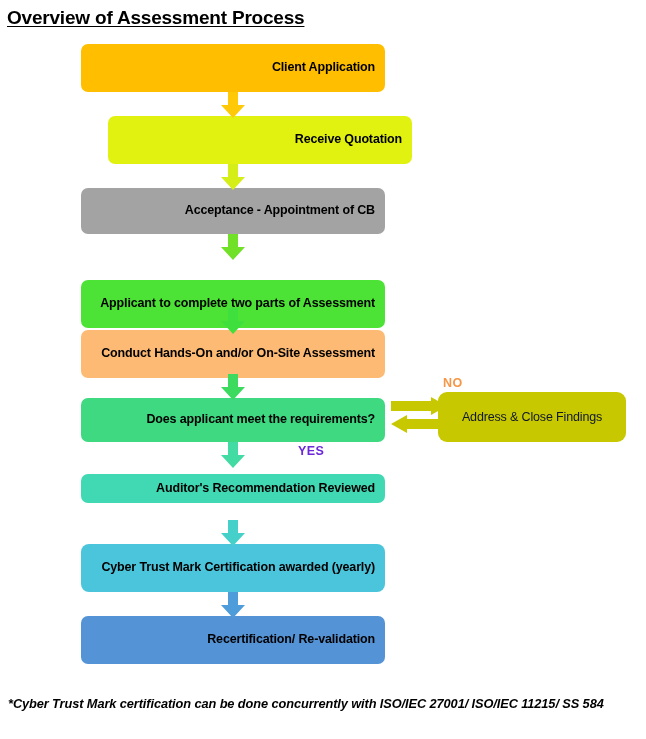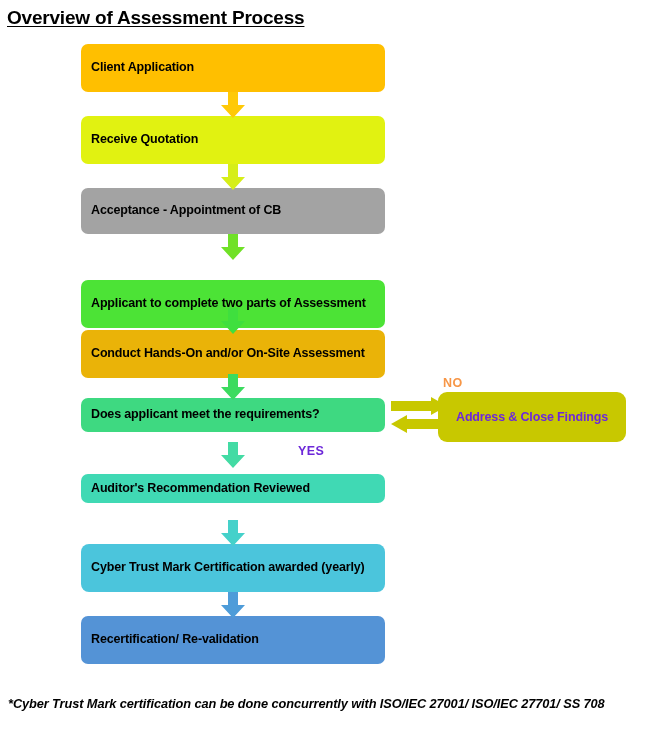--- a/index.html
+++ b/index.html
@@ -30,45 +30,45 @@
   }
 
   
   .flow-box {
     position: absolute;
     left: 81px;
     width: 304px;
     border-radius: 7px;
     display: flex;
     align-items: center;
-    justify-content: flex-start;
+    justify-content: flex-end;
     text-align: center;
     font-size: 12.5px;
     font-weight: bold;
     line-height: 1.25;
     letter-spacing: -0.15px;
     box-sizing: border-box;
     padding: 2px 10px;
     color: #000000;
   }
 
   .side-box {
     position: absolute;
     border-radius: 9px;
     display: flex;
     align-items: center;
     justify-content: center;
     text-align: center;
     font-size: 12.5px;
-    font-weight: bold;
+    font-weight: normal;
     line-height: 1.28;
     letter-spacing: -0.15px;
     box-sizing: border-box;
     padding: 2px 8px;
-    color: #6d28d9;
+    color: #0f172a;
   }
 
   
   .down-arrow {
     position: absolute;
     width: 26px;
     height: 26px;
   }
   .down-arrow svg { display: block; width: 100%; height: 100%; }
 
@@ -109,37 +109,37 @@
 </style>
 </head>
 <body>
 
 <div id="diagram-title">Overview of Assessment Process</div>
 
 <div class="flow-box" id="box-client-application" style="top: 44px; height: 48px; background: rgb(255, 191, 0);">
   <span>Client Application</span>
 </div>
 
-<div class="flow-box" id="box-receive-quotation" style="top: 116px; height: 48px; background: rgb(225, 242, 17);">
+<div class="flow-box" id="box-receive-quotation" style="top: 116px; height: 48px; background: rgb(225, 242, 17); margin-left: 27px;">
   <span>Receive Quotation</span>
 </div>
 
 <div class="flow-box" id="box-acceptance-cb" style="top: 188px; height: 46px; background: #a3a3a3;">
   <span>Acceptance - Appointment of CB</span>
 </div>
 
 <div class="flow-box" id="box-complete-two-parts" style="top: 260px; height: 48px; background: rgb(76, 227, 54); margin-top: 20px;">
   <span>Applicant to complete two parts of Assessment</span>
 </div>
 
-<div class="flow-box" id="box-conduct-assessment" style="top: 330px; height: 48px; background: #eab308;">
+<div class="flow-box" id="box-conduct-assessment" style="top: 330px; height: 48px; background: #fdba74;">
   <span>Conduct Hands-On and/or On-Site Assessment</span>
 </div>
 
-<div class="flow-box" id="box-decision-requirements" style="top: 398px; height: 34px; background: rgb(62, 217, 129);">
+<div class="flow-box" id="box-decision-requirements" style="top: 398px; height: 44px; background: rgb(62, 217, 129);">
   <span>Does applicant meet the requirements?</span>
 </div>
 
 <div class="flow-box" id="box-auditor-recommendation" style="top: 474px; height: 29px; background: rgb(64, 217, 180);">
   <span>Auditor's Recommendation Reviewed</span>
 </div>
 
 <div class="flow-box" id="box-certification-awarded" style="top: 544px; height: 48px; background: rgb(75, 197, 220); border-radius: 8px;">
   <span>Cyber Trust Mark Certification awarded (yearly)</span>
 </div>
@@ -197,13 +197,13 @@
 </div>
 
 <div class="branch-label" id="label-no" style="color: rgb(247, 150, 70);">NO</div>
 
 <div class="branch-label" id="label-yes" style="color: #6d28d9;">YES</div>
 
 <div class="side-box" id="box-findings" style="left: 438px; top: 392px; width: 188px; height: 50px; background: rgb(200, 200, 0);">
   <span>Address &amp; Close Findings</span>
 </div>
 
-<div id="footnote">*Cyber Trust Mark certification can be done concurrently with ISO/IEC 27001/ ISO/IEC 27701/ SS 708</div>
+<div id="footnote">*Cyber Trust Mark certification can be done concurrently with ISO/IEC 27001/ ISO/IEC 11215/ SS 584</div>
 
 </body></html>

